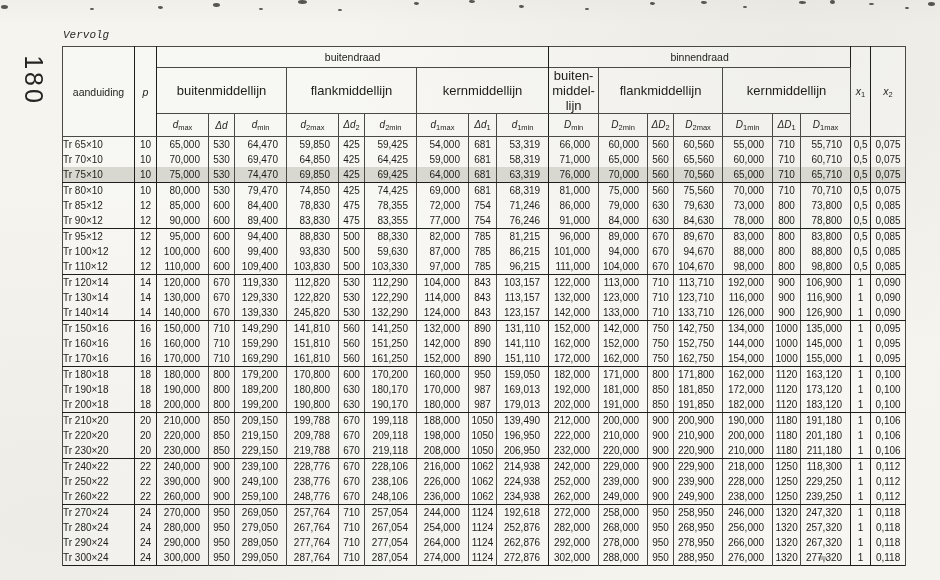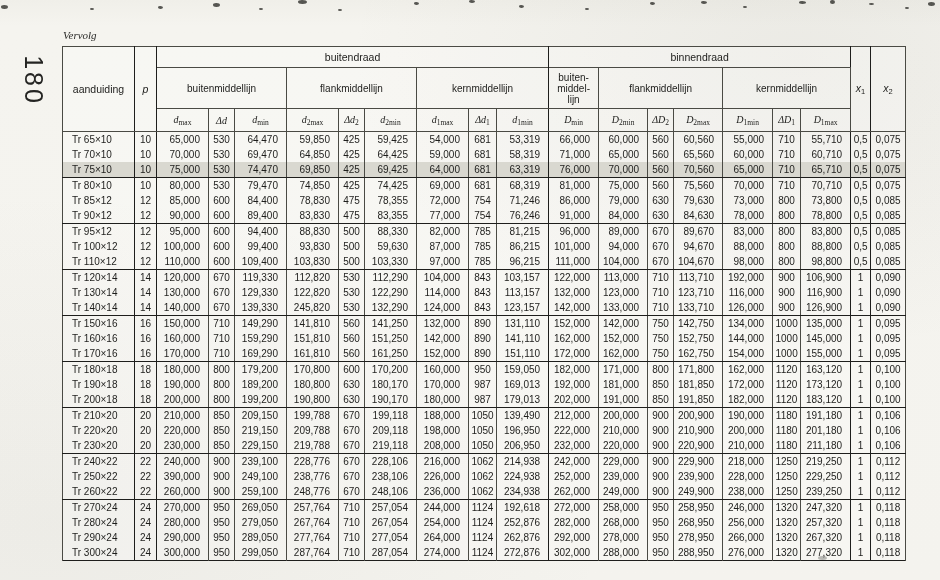--- a/index.html
+++ b/index.html
@@ -9,49 +9,49 @@
     font-family:"Liberation Sans", sans-serif;
     color:#1c1c1c;
   }
   .page{position:absolute;inset:0;
     background:
       radial-gradient(ellipse at 85% 10%, rgba(120,120,110,0.08), transparent 40%),
       radial-gradient(ellipse at 5% 90%, rgba(120,120,110,0.06), transparent 45%),
       linear-gradient(180deg,#f0efe9 0px,#f5f4ef 26px,#f4f3ee 100%);
   }
   .noise i{position:absolute;background:#23231f;border-radius:45% 55% 50% 50%;opacity:.75;display:block;}
-  .vervolg{position:absolute;left:63px;top:29px;font-family:Liberation Serif, serif;
+  .vervolg{position:absolute;left:63px;top:29px;font-family:Liberation Mono, monospace;
     font-style:italic;font-size:11px;color:#2a2a28;}
   .pagenum{position:absolute;left:2px;top:66px;width:62px;text-align:center;
     transform:rotate(90deg);font-size:25px;letter-spacing:3px;color:#242422;}
   table{
     position:absolute;left:62px;top:46px;width:843px;
     border-collapse:collapse;table-layout:fixed;
     font-size:10px;color:#1d1d1b;
     border:1.7px solid #1e1e1c;
     background:rgba(255,255,255,0.25);
   }
   thead th{
     border:1px solid #4a4a44;font-weight:normal;font-size:10.5px;
     padding:0;vertical-align:middle;color:#1d1d1b;
   }
   tr.band th{height:20px;}
-  tr.mids th{height:40px;font-size:10px;}
-  tr.syms th{height:22px;font-size:10px;font-family:Liberation Serif, serif;}
+  tr.mids th{height:40px;font-size:13px;}
+  tr.syms th{height:22px;font-size:10px;}
   th.dash-bottom{border-bottom:1px dashed #5a5a52;}
   th i, td i{font-style:italic;}
   sub{font-size:7.5px;vertical-align:-2px;letter-spacing:0;}
   tbody td{
     border-left:1px solid #4a4a44;border-right:1px solid #4a4a44;
     border-top:none;border-bottom:none;
     height:15px;line-height:15px;padding:0;white-space:nowrap;overflow:hidden;
   }
   tbody tr.group-end td{border-bottom:1.6px solid #1e1e1c;}
   tbody tr.hl td{background:#d9d8d0;}
-  td.name{text-align:left;padding-left:9px;}
+  td.name{text-align:left;}
   td.ctr{text-align:center;}
   td.num{text-align:right;padding-right:8px;}
   td.delta{text-align:center;border-left:1px dotted #55554d;border-right:1px dotted #55554d;}
   .maj{border-right:1.7px solid #1e1e1c !important;}
   th.sym.delta{border-left:1px dotted #55554d;border-right:1px dotted #55554d;}
 </style>
 </head>
 <body>
 
 <div class="page">
@@ -615,21 +615,21 @@
           <td class="num">228,106</td>
           <td class="num">216,000</td>
           <td class="delta">1062</td>
           <td class="num maj">214,938</td>
           <td class="num">242,000</td>
           <td class="num">229,000</td>
           <td class="delta">900</td>
           <td class="num">229,900</td>
           <td class="num">218,000</td>
           <td class="delta">1250</td>
-          <td class="num maj">219,250</td>
+          <td class="num maj">118,300</td>
           <td class="ctr maj">1</td>
           <td class="ctr">0,112</td>
         </tr>
         <tr>
           <td class="name maj">Tr 250×22</td>
           <td class="ctr maj">22</td>
           <td class="num">390,000</td>
           <td class="delta">900</td>
           <td class="num">249,100</td>
           <td class="num">238,776</td>

